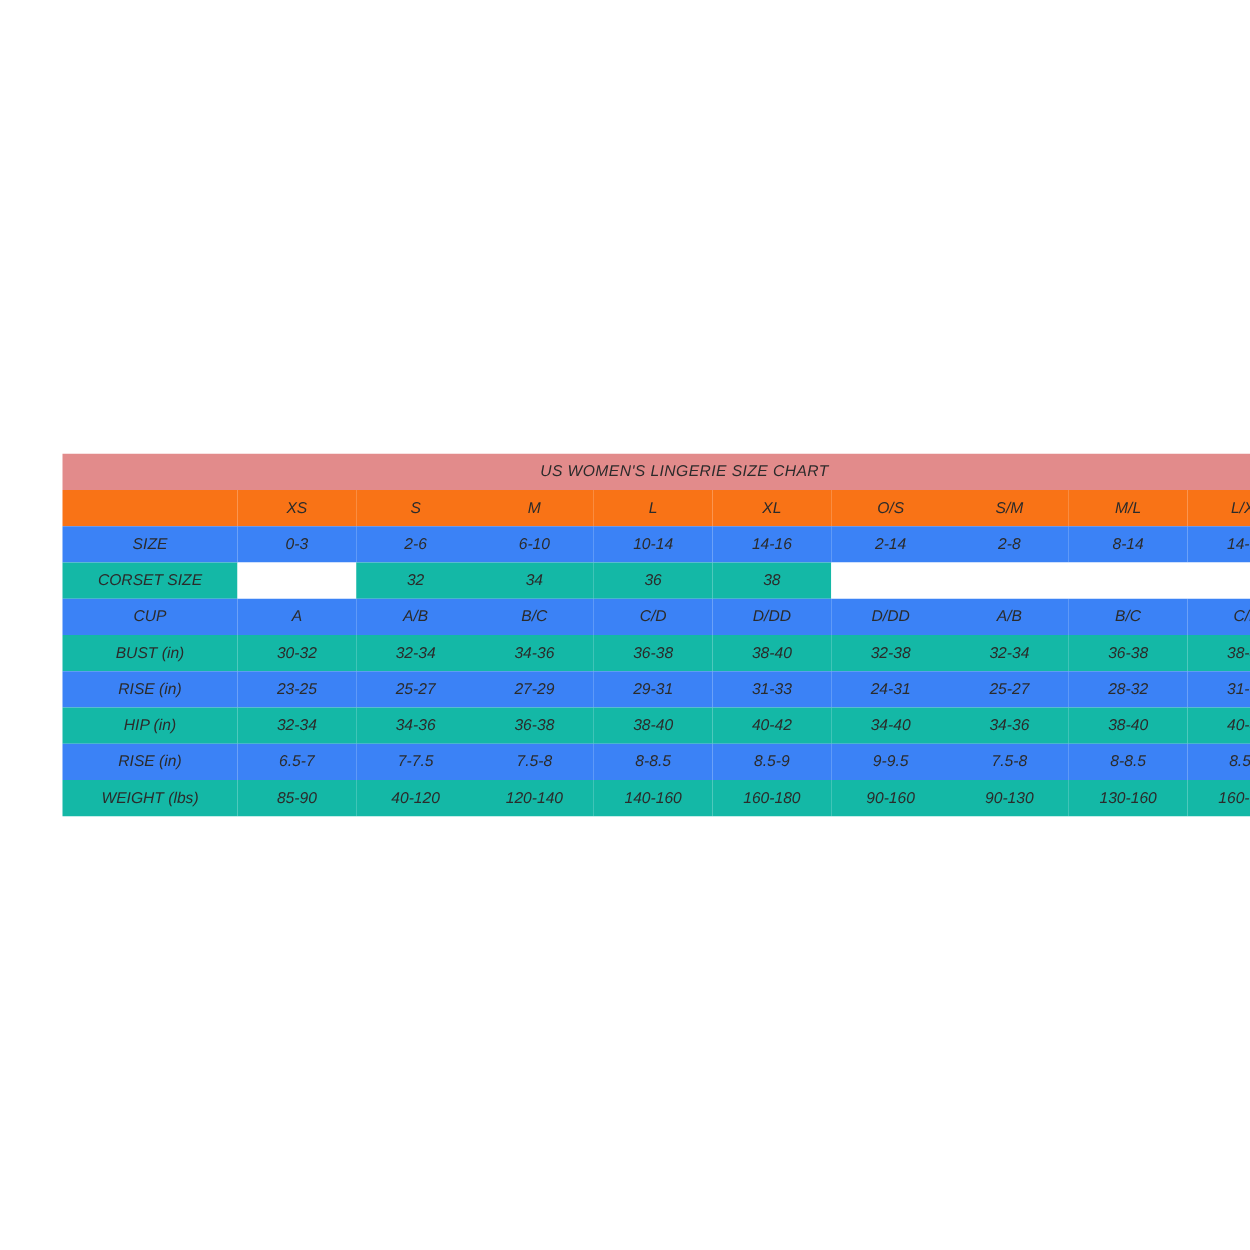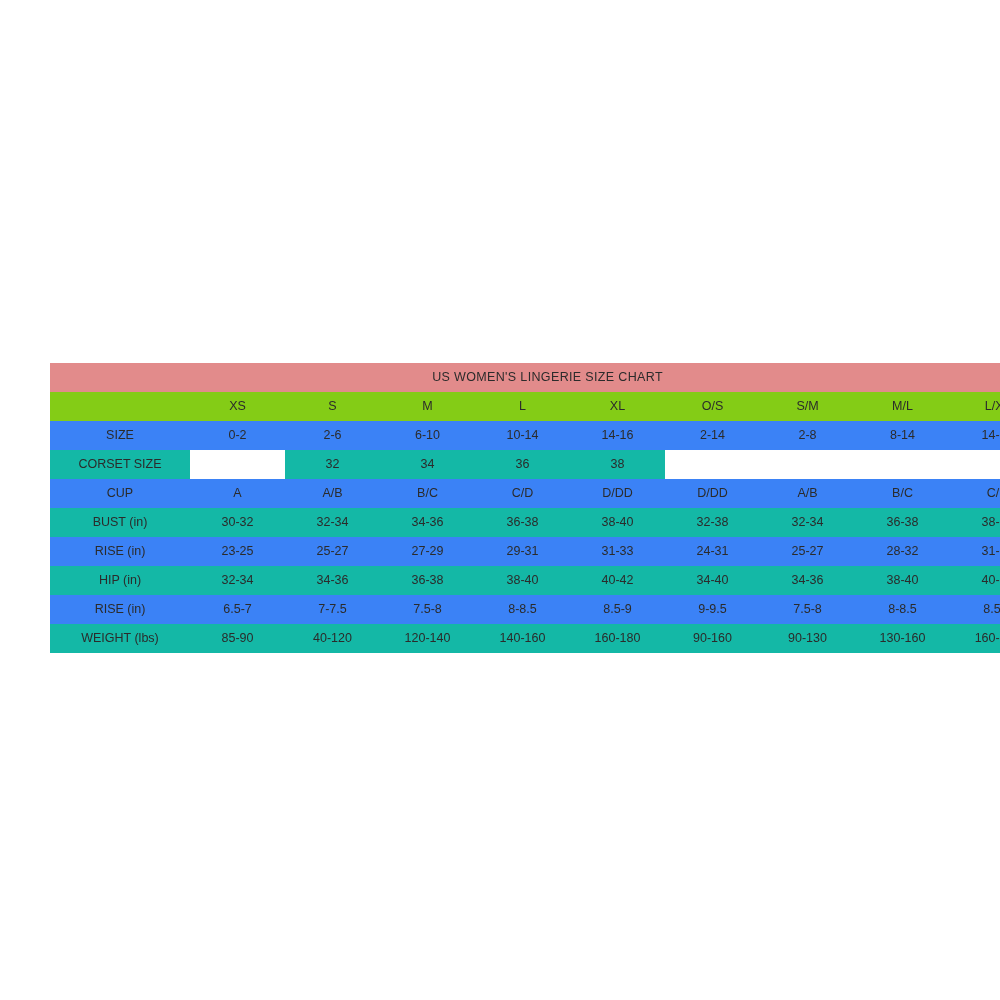--- a/index.html
+++ b/index.html
@@ -10,20 +10,21 @@
     background: #ffffff;
   }
   body {
     font-family: "Liberation Sans", sans-serif;
     color: #2b2b2b;
   }
   .page {
     position: relative;
     width: 1000px;
     height: 860px;
+    font-style: italic;
   }
   .chart-wrap {
     position: absolute;
     left: 50px;
     top: 363px;
     width: 900px;
   }
   table.size-chart {
     border-collapse: collapse;
     width: 900px;
@@ -44,21 +45,21 @@
   
   .title-row td {
     background: #e28b8b;
     color: #ffffff;
     font-size: 11.5px;
     letter-spacing: 0.35px;
     height: 22px;
   }
   
   .head-row td {
-    background: #84cc16;
+    background: #f97316;
     color: #ffffff;
     font-size: 13px;
     height: 26px;
   }
   
   .row-light td {
     background: #3b82f6;
   }
   .row-tint td {
     background: #14b8a6;
@@ -107,21 +108,21 @@
           <td>L</td>
           <td>XL</td>
           <td>O/S</td>
           <td>S/M</td>
           <td>M/L</td>
           <td>L/XL</td>
         </tr>
 
         <tr class="row-light">
           <td class="label-cell">SIZE</td>
-          <td>0-2</td>
+          <td>0-3</td>
           <td>2-6</td>
           <td>6-10</td>
           <td>10-14</td>
           <td>14-16</td>
           <td>2-14</td>
           <td>2-8</td>
           <td>8-14</td>
           <td>14-16</td>
         </tr>
 

